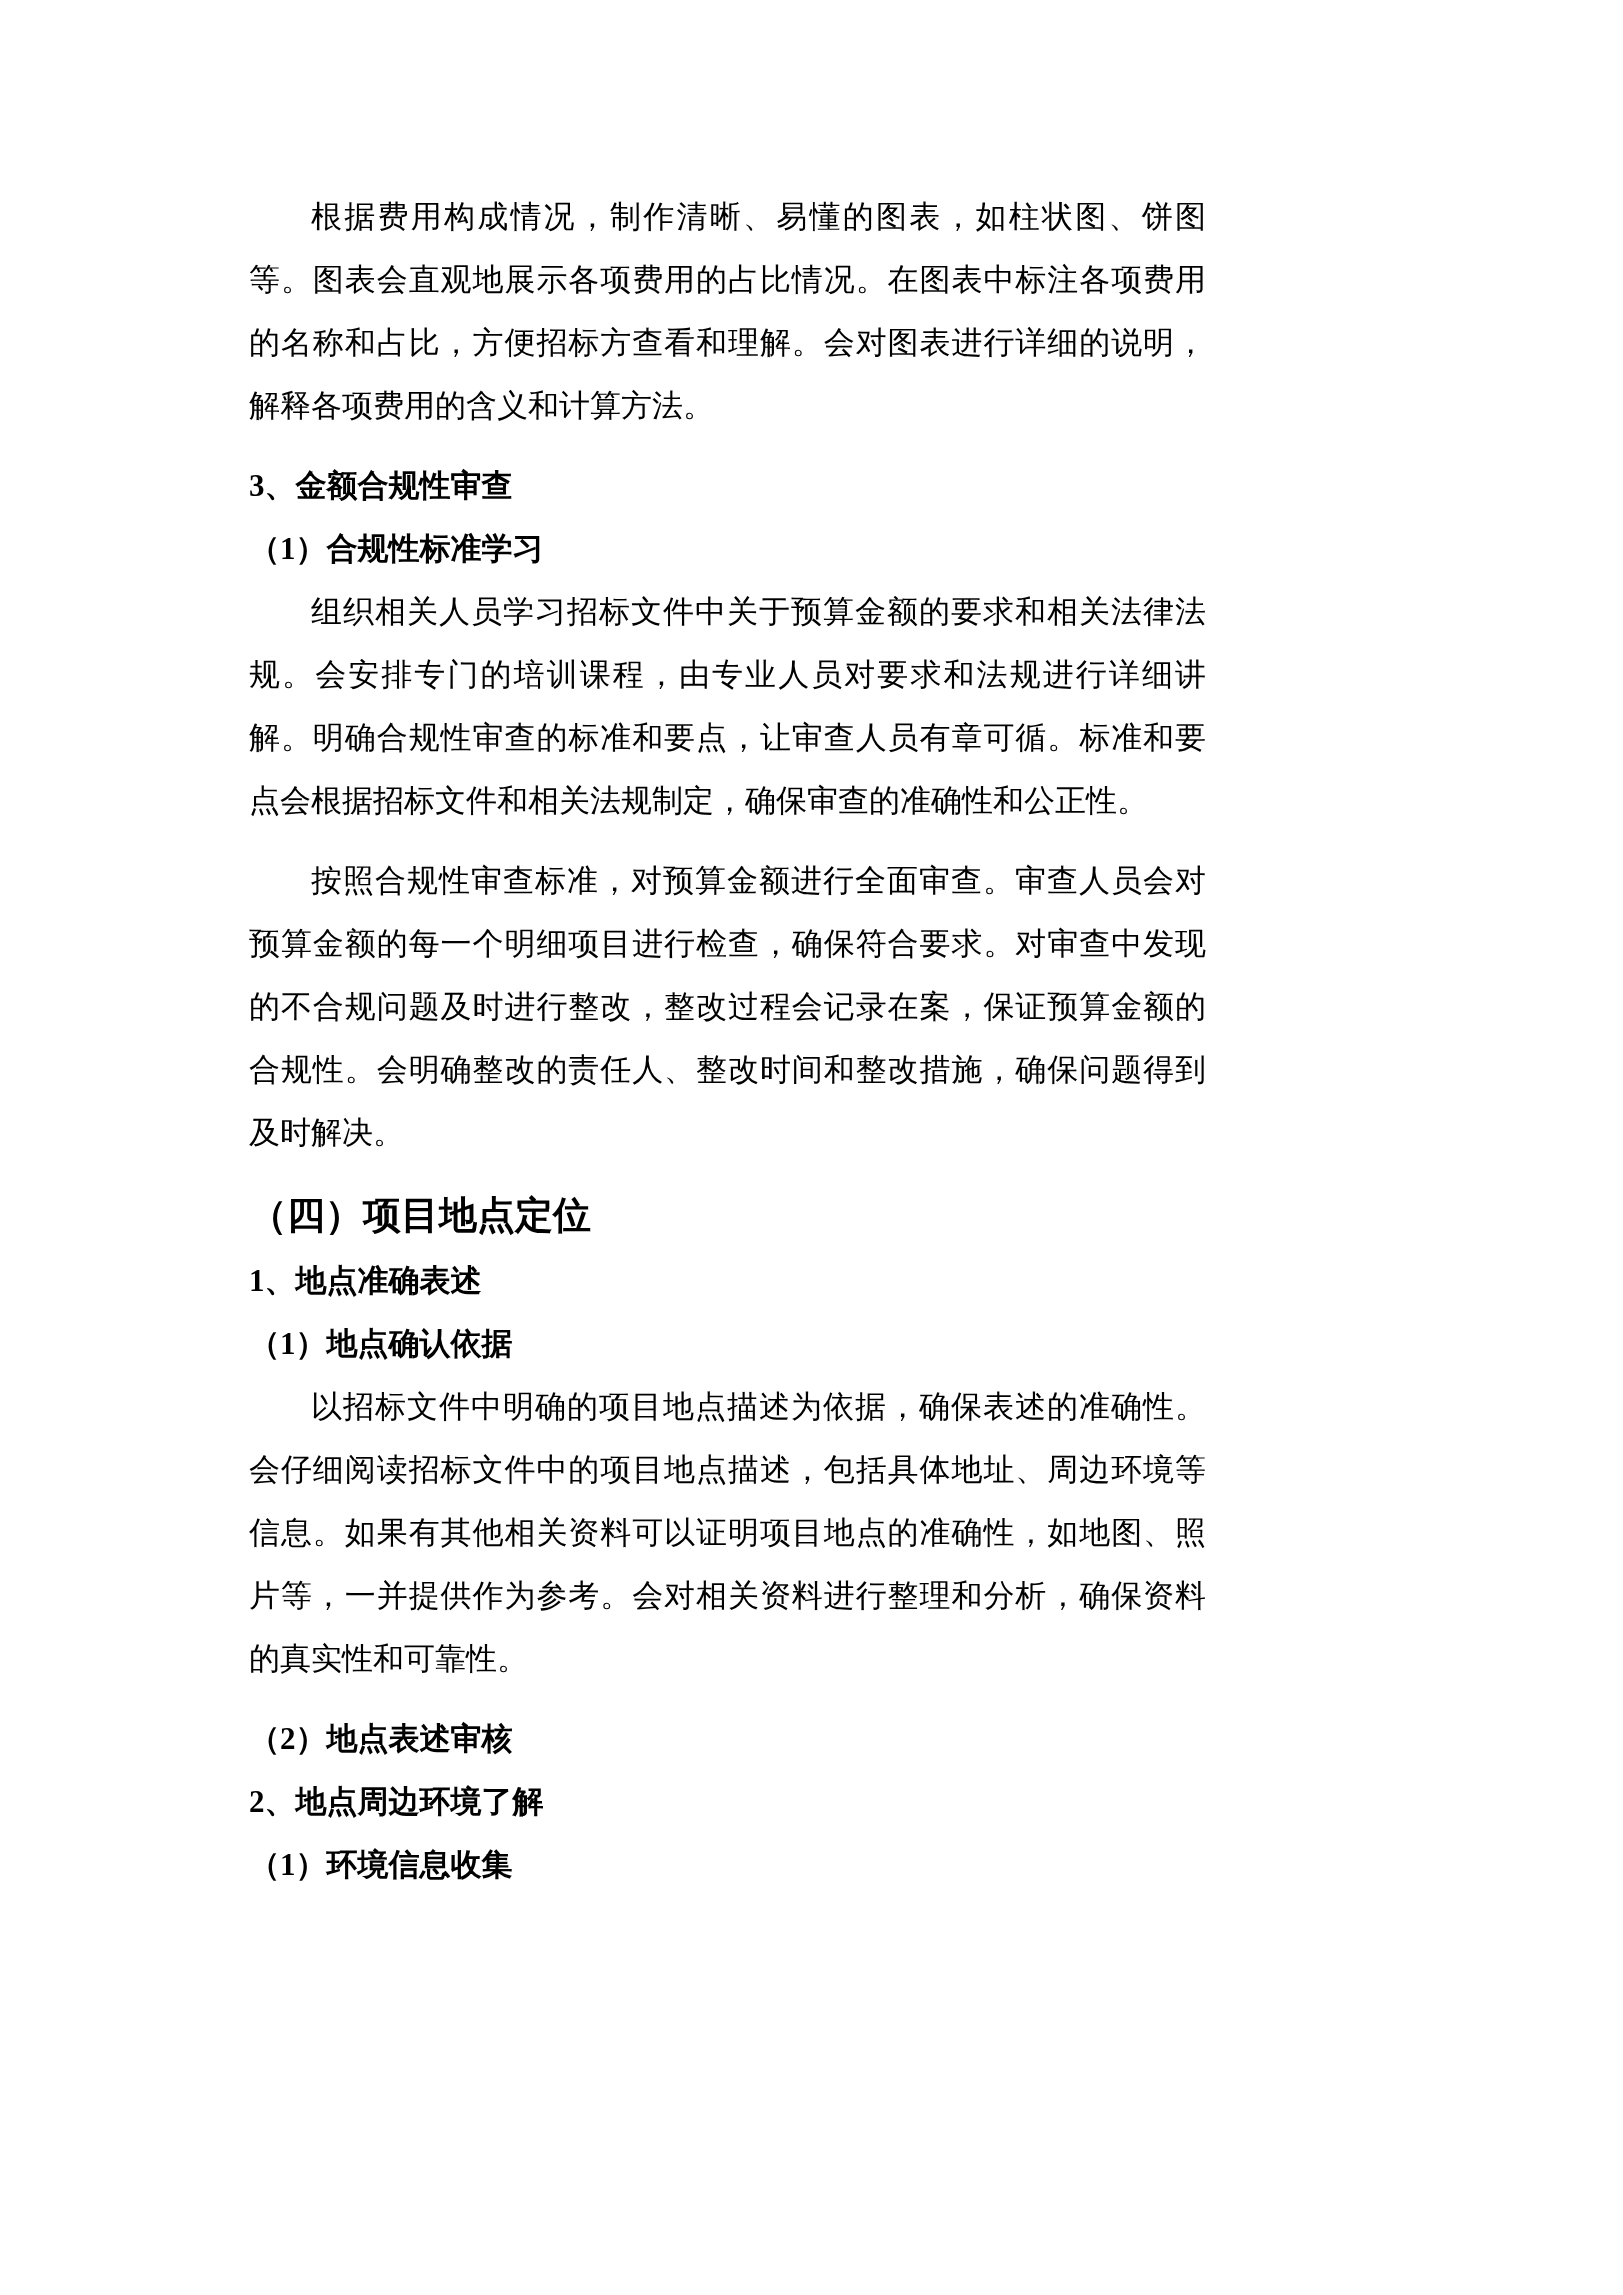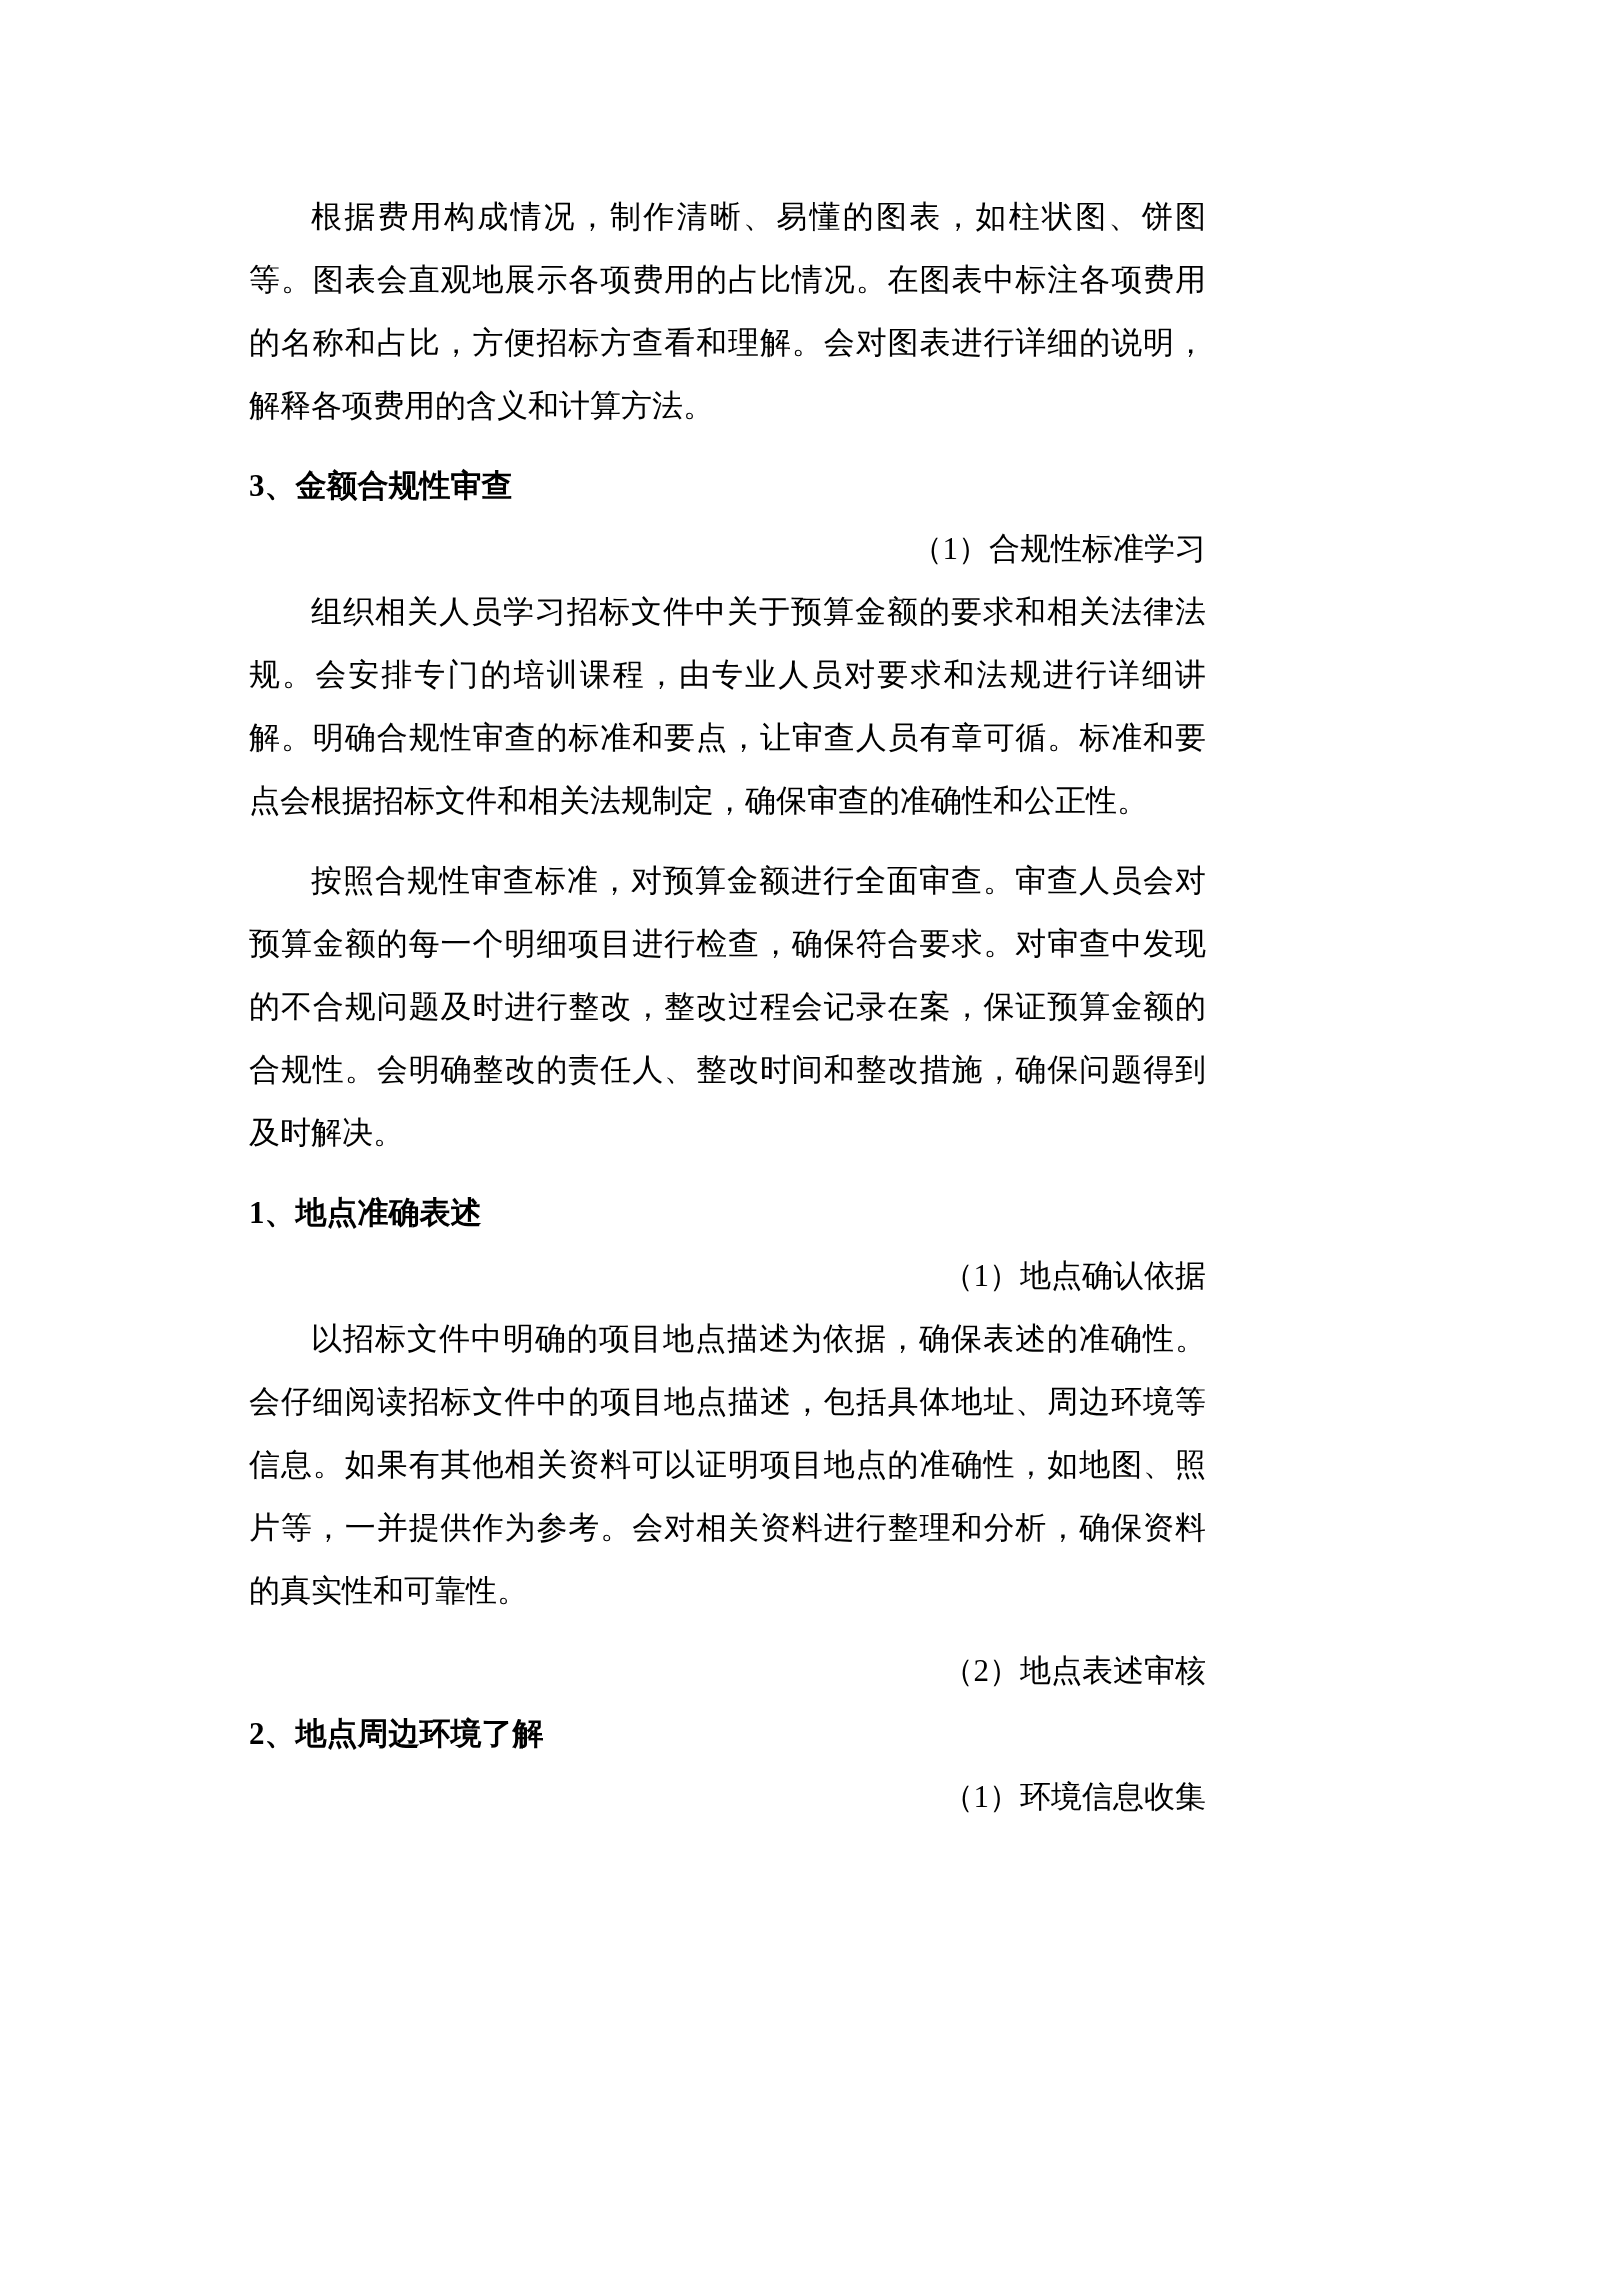--- a/index.html
+++ b/index.html
@@ -28,40 +28,40 @@
   }
   .heading-num {          
     margin: 0;
     font-size: 31px;
     font-weight: bold;
     line-height: 63px;
   }
   .heading-sub {          
     margin: 0;
     font-size: 31px;
-    font-weight: normal;
+    font-weight: bold;
     line-height: 63px;
-    text-align: right;
   }
   .heading-big {          
     margin: 0;
     font-size: 38px;
     font-weight: 700;
     line-height: 68px;
   }
 </style>
 </head>
 <body>
 
 <div class="page">
   <div class="para">根据费用构成情况，制作清晰、易懂的图表，如柱状图、饼图等。图表会直观地展示各项费用的占比情况。在图表中标注各项费用的名称和占比，方便招标方查看和理解。会对图表进行详细的说明，解释各项费用的含义和计算方法。</div>
   <div class="heading-num">3、金额合规性审查</div>
   <div class="heading-sub">（1）合规性标准学习</div>
   <div class="para">组织相关人员学习招标文件中关于预算金额的要求和相关法律法规。会安排专门的培训课程，由专业人员对要求和法规进行详细讲解。明确合规性审查的标准和要点，让审查人员有章可循。标准和要点会根据招标文件和相关法规制定，确保审查的准确性和公正性。</div>
   <div class="para">按照合规性审查标准，对预算金额进行全面审查。审查人员会对预算金额的每一个明细项目进行检查，确保符合要求。对审查中发现的不合规问题及时进行整改，整改过程会记录在案，保证预算金额的合规性。会明确整改的责任人、整改时间和整改措施，确保问题得到及时解决。</div>
+  <div class="heading-big">（四）项目地点定位</div>
   <div class="heading-num">1、地点准确表述</div>
   <div class="heading-sub">（1）地点确认依据</div>
   <div class="para">以招标文件中明确的项目地点描述为依据，确保表述的准确性。会仔细阅读招标文件中的项目地点描述，包括具体地址、周边环境等信息。如果有其他相关资料可以证明项目地点的准确性，如地图、照片等，一并提供作为参考。会对相关资料进行整理和分析，确保资料的真实性和可靠性。</div>
   <div class="heading-sub">（2）地点表述审核</div>
   <div class="heading-num">2、地点周边环境了解</div>
   <div class="heading-sub">（1）环境信息收集</div>
 </div>
 
 
 </body></html>

